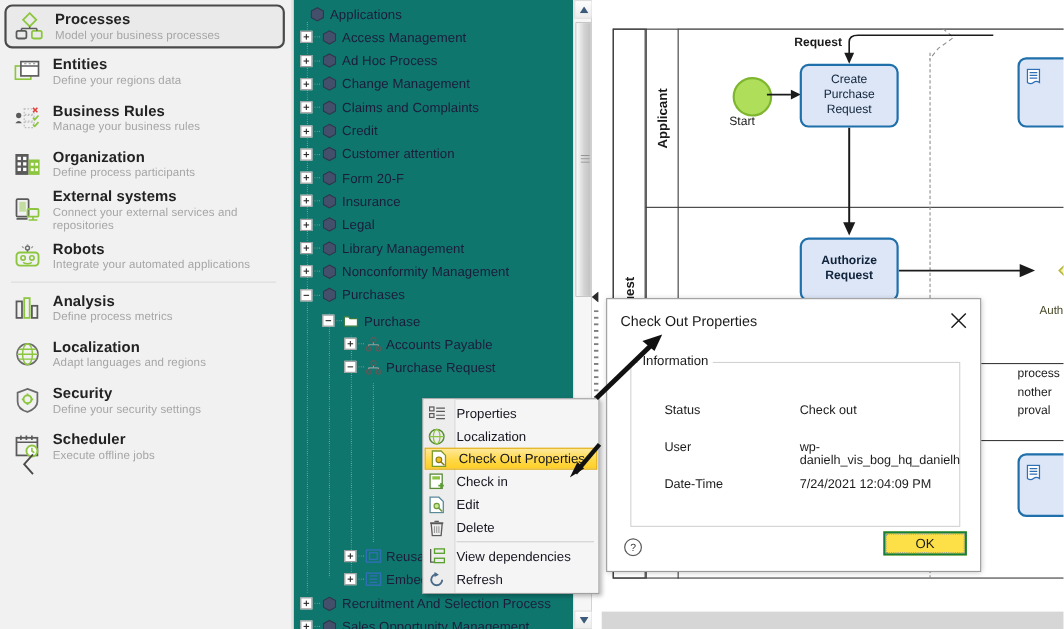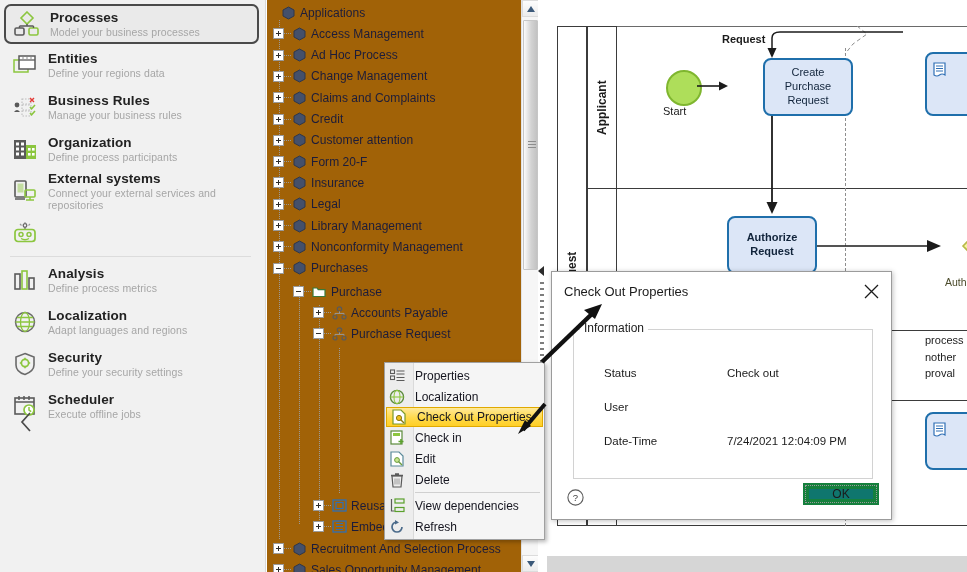--- a/index.html
+++ b/index.html
@@ -62,21 +62,21 @@
     position: absolute; left: 10px; top: 405px;
     width: 34px; height: 34px;
     display: flex; align-items: center; justify-content: center;
     cursor: pointer;
   }
 
   
   #treepanel {
     position: absolute; left: 267px; top: 0;
     width: 271px; height: 572px;
-    background: #a16207;
+    background: #0f766e;
     box-sizing: border-box;
     overflow: hidden;
   }
   .tnode {
     position: relative;
     display: flex; align-items: center;
     height: 21.3px;
     font-size: 12px;
     color: #1c1c3a;
     white-space: nowrap;
@@ -261,22 +261,22 @@
     background: #ffffff;
     padding: 0 4px;
     font-size: 12px; color: #1b1b1b;
   }
   .frow { position: absolute; font-size: 11.5px; color: #1b1b1b; }
   .flabel { left: 52px; }
   .fvalue { left: 175px; }
   #ok-btn {
     position: absolute; right: 12px; bottom: 14px;
     width: 76px; height: 22px;
-    background: #0f766e;
-    border: 6px solid #15803d;
+    background: #fde047;
+    border: 2px solid #15803d;
     outline: 1px dotted #9a9a9a;
     outline-offset: -3px;
     font-size: 12px; color: #1b1b1b;
     display: flex; align-items: center; justify-content: center;
     box-sizing: border-box;
     cursor: pointer;
   }
   #help-btn {
     position: absolute; left: 14px; bottom: 13px;
     width: 18px; height: 18px;
@@ -390,20 +390,24 @@
         <svg width="26" height="24" viewBox="0 0 26 24">
           <circle cx="13" cy="4.5" r="1.8" fill="none" stroke="#6a6a6a" stroke-width="1.3"></circle>
           <path d="M8,3 l1.5,1.5 M18,3 l-1.5,1.5 M13,1 v1" stroke="#9a9a9a" stroke-width="1.2"></path>
           <path d="M13,6.3 v2.2" stroke="#6a6a6a" stroke-width="1.3"></path>
           <rect x="3" y="8.5" width="20" height="12" rx="3" fill="none" stroke="#8cc63f" stroke-width="1.7"></rect>
           <circle cx="9" cy="13.5" r="2" fill="none" stroke="#8cc63f" stroke-width="1.5"></circle>
           <circle cx="17" cy="13.5" r="2" fill="none" stroke="#8cc63f" stroke-width="1.5"></circle>
           <path d="M9,17.5 q4,2.5 8,0" fill="none" stroke="#8cc63f" stroke-width="1.4"></path>
         </svg>
       </span>
+      <span class="nav-txt">
+        <span class="nav-title">Robots</span>
+        <span class="nav-sub">Integrate your automated applications</span>
+      </span>
     </div>
 
     <div class="nav-sep"></div>
 
     <div class="nav-item">
       <span class="nav-ico">
         <svg width="26" height="24" viewBox="0 0 26 24">
           <rect x="3" y="6" width="5" height="15" fill="none" stroke="#5a5a5a" stroke-width="1.6"></rect>
           <rect x="10" y="3" width="5" height="18" fill="none" stroke="#8cc63f" stroke-width="1.6"></rect>
           <rect x="17" y="10" width="5" height="11" fill="none" stroke="#5a5a5a" stroke-width="1.6"></rect>
@@ -741,21 +745,21 @@
     </svg>
 
     <div style="position:absolute; left:119px; top:70px; width:32px; height:32px; border-radius:50%; background:#aede5a; border:2px solid #7fb62f;"></div>
     <div style="position:absolute; left:116px; top:105px; font-size:11px; color:#1b1b1b;">Start</div>
 
     <svg style="position:absolute; left:150px; top:78px;" width="32" height="16">
       <path d="M0,8 H22" stroke="#1b1b1b" stroke-width="1.6"></path>
         <polygon points="22,3.5 31,8 22,12.5" fill="#1b1b1b"></polygon>
     </svg>
 
-    <div class="task" style="left:180px; top:58px; width:90px; height:58px;margin-left:36px;">
+    <div class="task" style="left:180px; top:58px; width:90px; height:58px;">
       <span style="white-space:pre-line;">Create
 Purchase
 Request</span>
     </div>
 
     <svg style="position:absolute; left:218px; top:28px;" width="140" height="32">
       <path d="M7,26 V10 Q7,4 15,4 H138" fill="none" stroke="#1b1b1b" stroke-width="1.5"></path>
       <polygon points="2.5,20 7,30 11.5,20" fill="#1b1b1b"></polygon>
     </svg>
     <div class="flowlabel" style="left:175px; top:33px;">Request</div>
@@ -902,20 +906,21 @@
         <path d="M1,1 L14,14 M14,1 L1,14" stroke="#1b1b1b" stroke-width="1.3"></path>
       </svg>
     </div>
 
     <div id="groupbox"></div>
     <div id="group-legend">Information</div>
 
     <div class="frow flabel" style="top:95px;">Status</div>
     <div class="frow fvalue" style="top:95px;">Check out</div>
     <div class="frow flabel" style="top:129px;">User</div>
+    <div class="frow fvalue" style="top:129px;">wp-danielh_vis_bog_hq_danielh</div>
     <div class="frow flabel" style="top:163px;">Date-Time</div>
     <div class="frow fvalue" style="top:163px;">7/24/2021 12:04:09 PM</div>
 
     <div id="help-btn">
       <svg width="17" height="17" viewBox="0 0 17 17">
         <circle cx="8.5" cy="8.5" r="7.6" fill="none" stroke="#5a5a5a" stroke-width="1.1"></circle>
         <text x="8.5" y="12" text-anchor="middle" font-size="9.5" fill="#3a3a3a" font-family="Liberation Sans, sans-serif">?</text>
       </svg>
     </div>
     <div id="ok-btn">OK</div>

